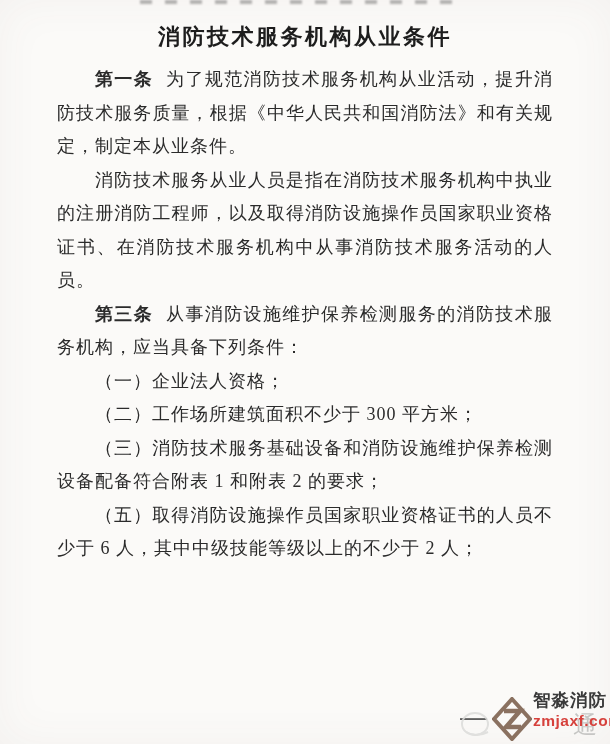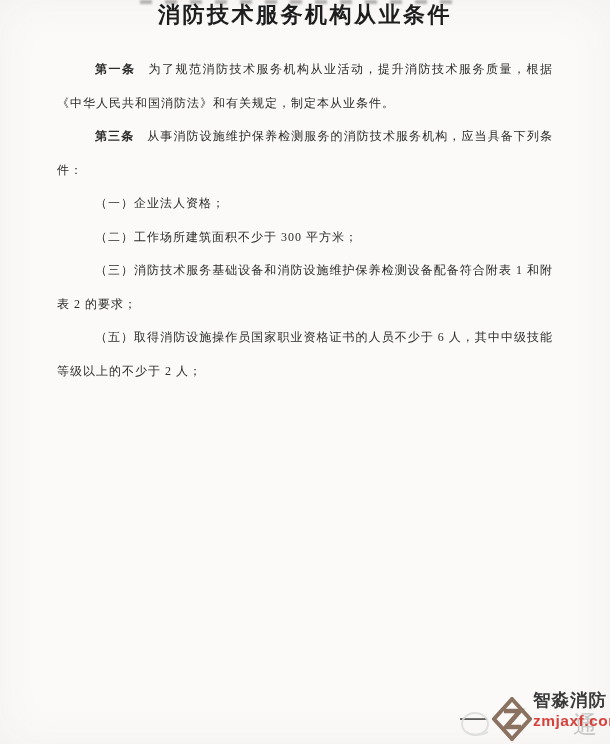--- a/index.html
+++ b/index.html
@@ -28,30 +28,31 @@
     top: 0;
     left: 140px;
     width: 322px;
     height: 4px;
     background: repeating-linear-gradient(90deg, #4a4a4a 0 12px, transparent 12px 25px);
     filter: blur(1px);
     opacity: 0.4;
   }
   h1.doc-title {
     margin: 0;
+    padding-top: 22px;
     font-size: 22px;
     line-height: 30px;
     font-weight: bold;
     text-align: center;
     letter-spacing: 2.5px;
     color: #1d1d1d;
   }
   .doc-body {
-    margin-top: 23px;
-    font-size: 12px;
+    margin-top: 11px;
+    font-size: 18px;
     line-height: 33.5px;
     letter-spacing: 1px;
     color: #2b2b2b;
     text-align: justify;
   }
   .doc-body p {
     margin: 0;
     text-indent: 38px;
   }
   .lead {
@@ -126,20 +127,21 @@
 <body>
 
 <div class="page">
 
   <div class="top-edge-noise"></div>
 
   <h1 class="doc-title">消防技术服务机构从业条件</h1>
 
   <div class="doc-body">
     <p><span class="lead">第一条</span><span>为了规范消防技术服务机构从业活动，提升消防技术服务质量，根据《中华人民共和国消防法》和有关规定，制定本从业条件。</span></p>
+    <p><span class="lead"></span><span>消防技术服务从业人员是指在消防技术服务机构中执业的注册消防工程师，以及取得消防设施操作员国家职业资格证书、在消防技术服务机构中从事消防技术服务活动的人员。</span></p>
     <p><span class="lead">第三条</span><span>从事消防设施维护保养检测服务的消防技术服务机构，应当具备下列条件：</span></p>
     <p><span class="lead"></span><span>（一）企业法人资格；</span></p>
     <p><span class="lead"></span><span>（二）工作场所建筑面积不少于 300 平方米；</span></p>
     <p><span class="lead"></span><span>（三）消防技术服务基础设备和消防设施维护保养检测设备配备符合附表 1 和附表 2 的要求；</span></p>
     <p><span class="lead"></span><span>（五）取得消防设施操作员国家职业资格证书的人员不少于 6 人，其中中级技能等级以上的不少于 2 人；</span></p>
   </div>
 
   <div class="watermark">
     <span class="wm-dash">—</span>
     <svg class="wm-scribble" width="46" height="36" viewBox="0 0 46 36">

